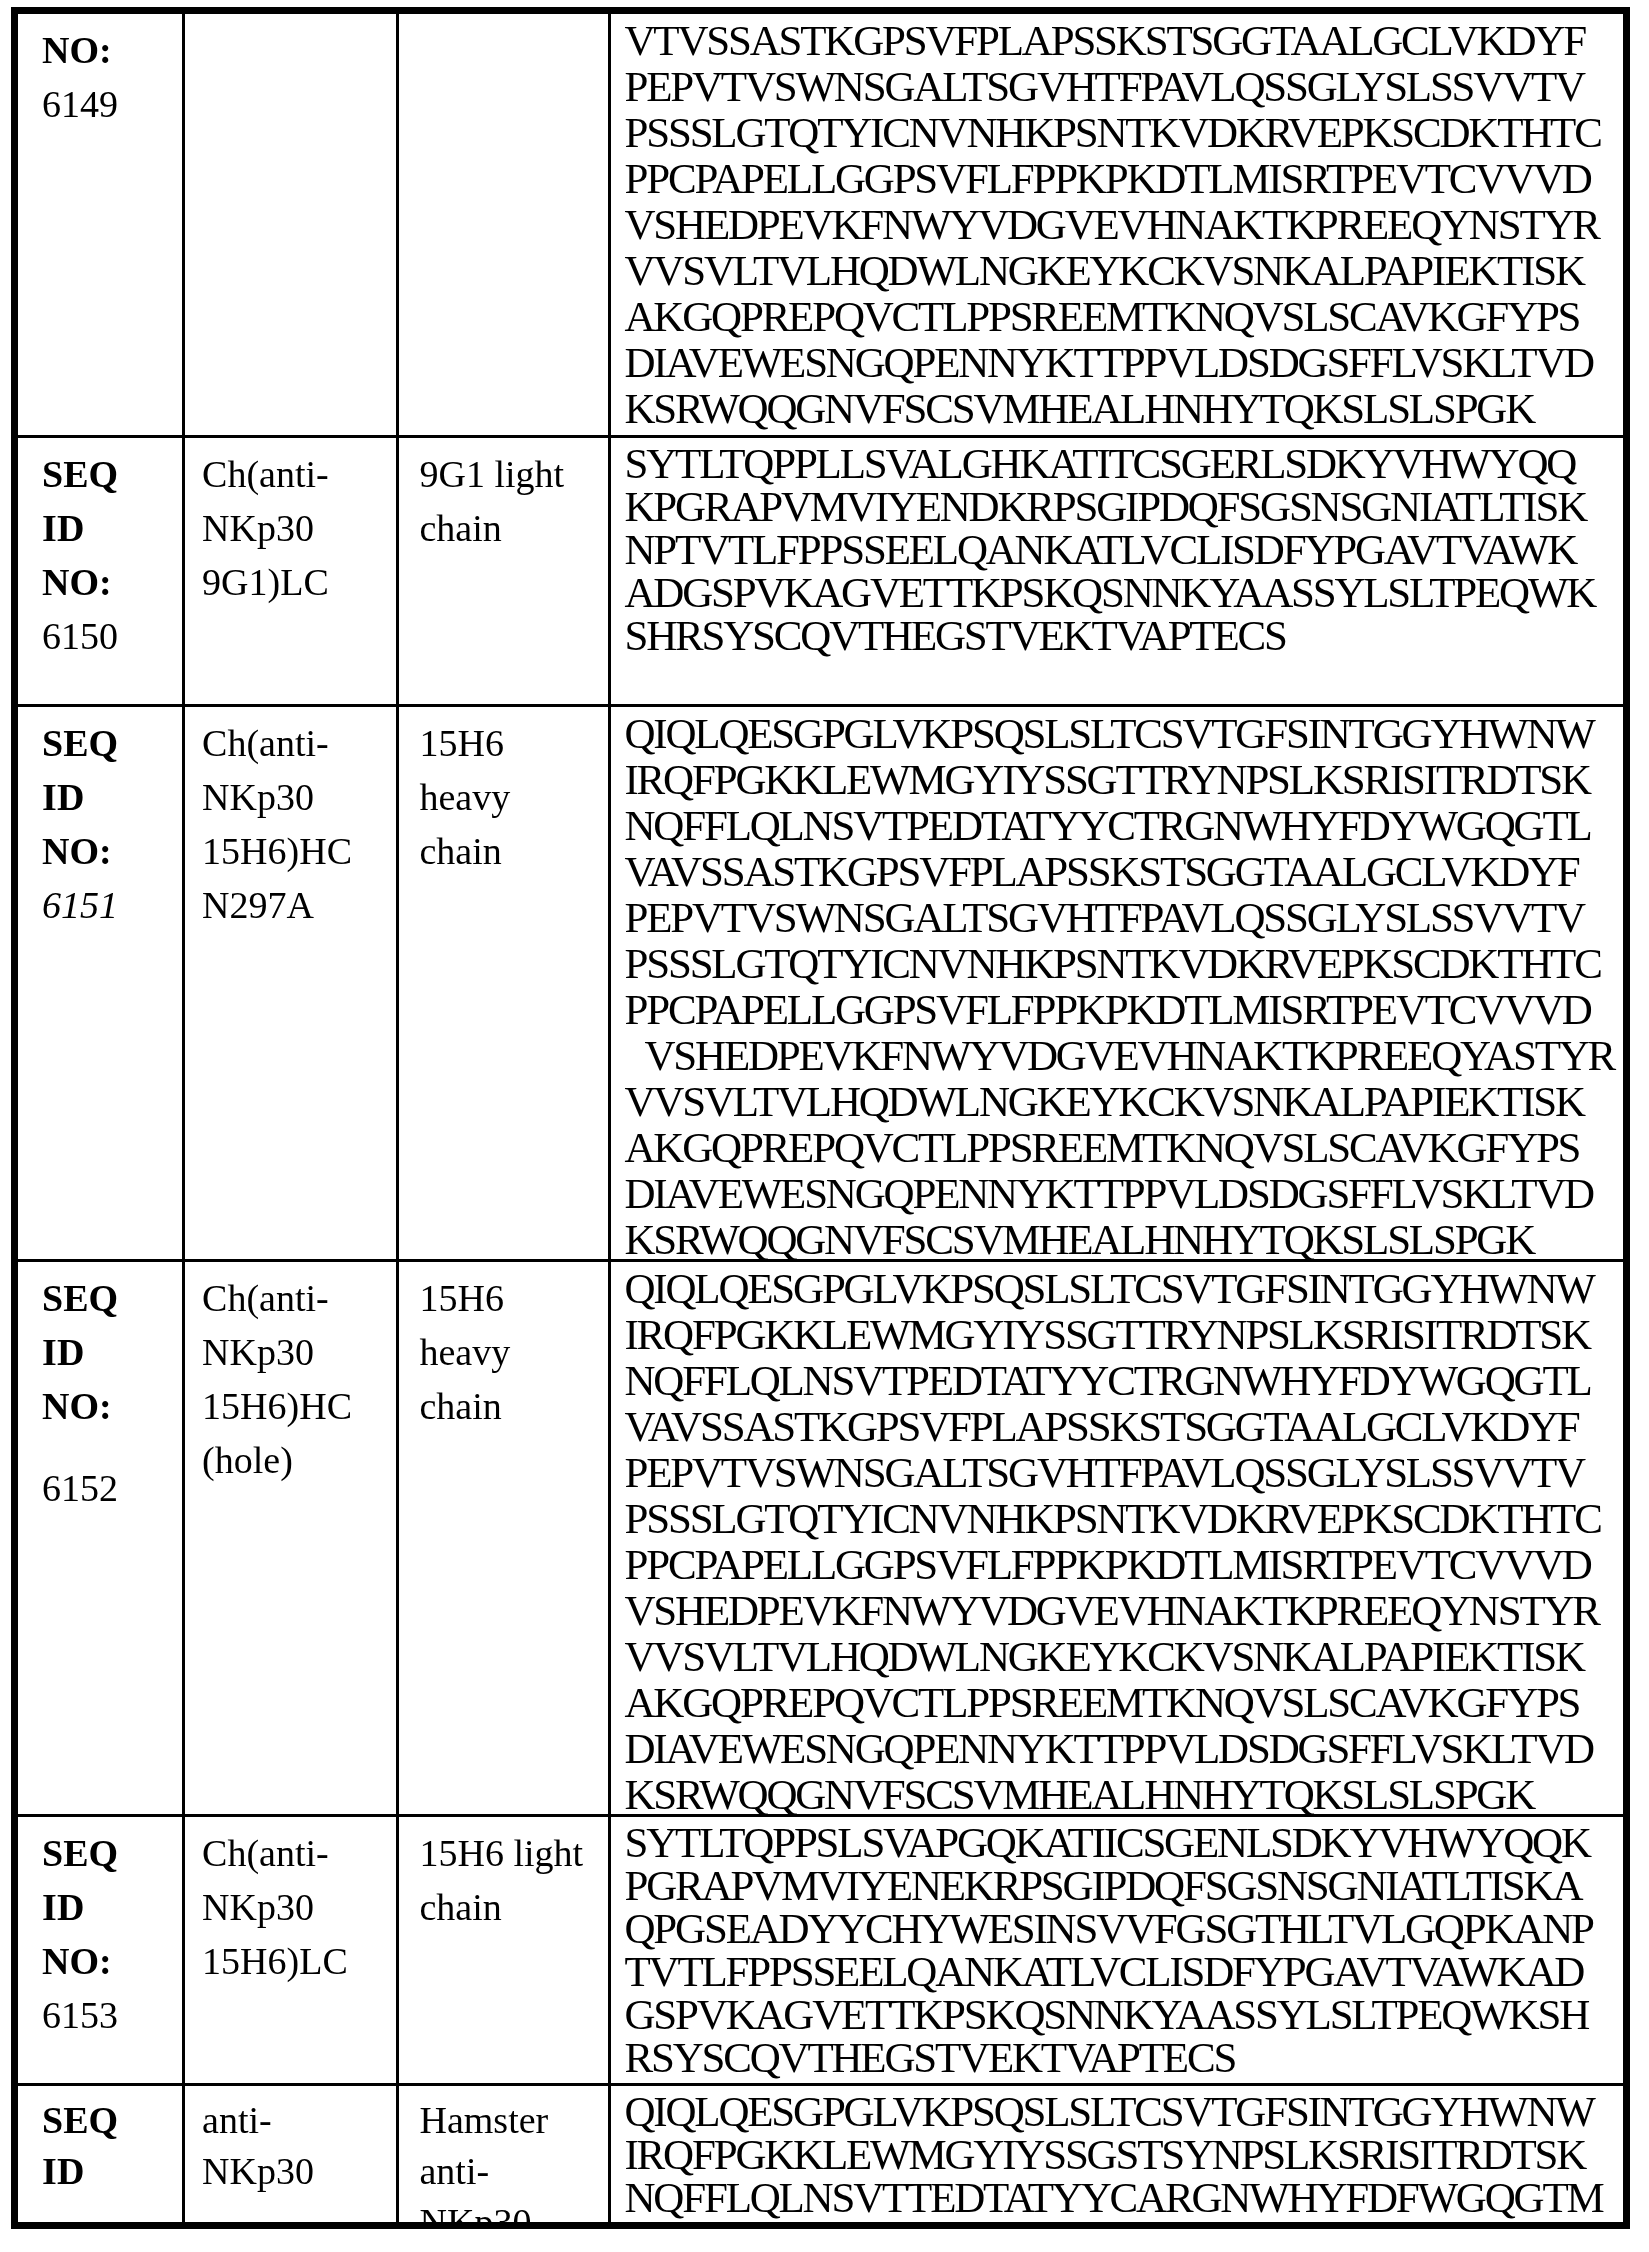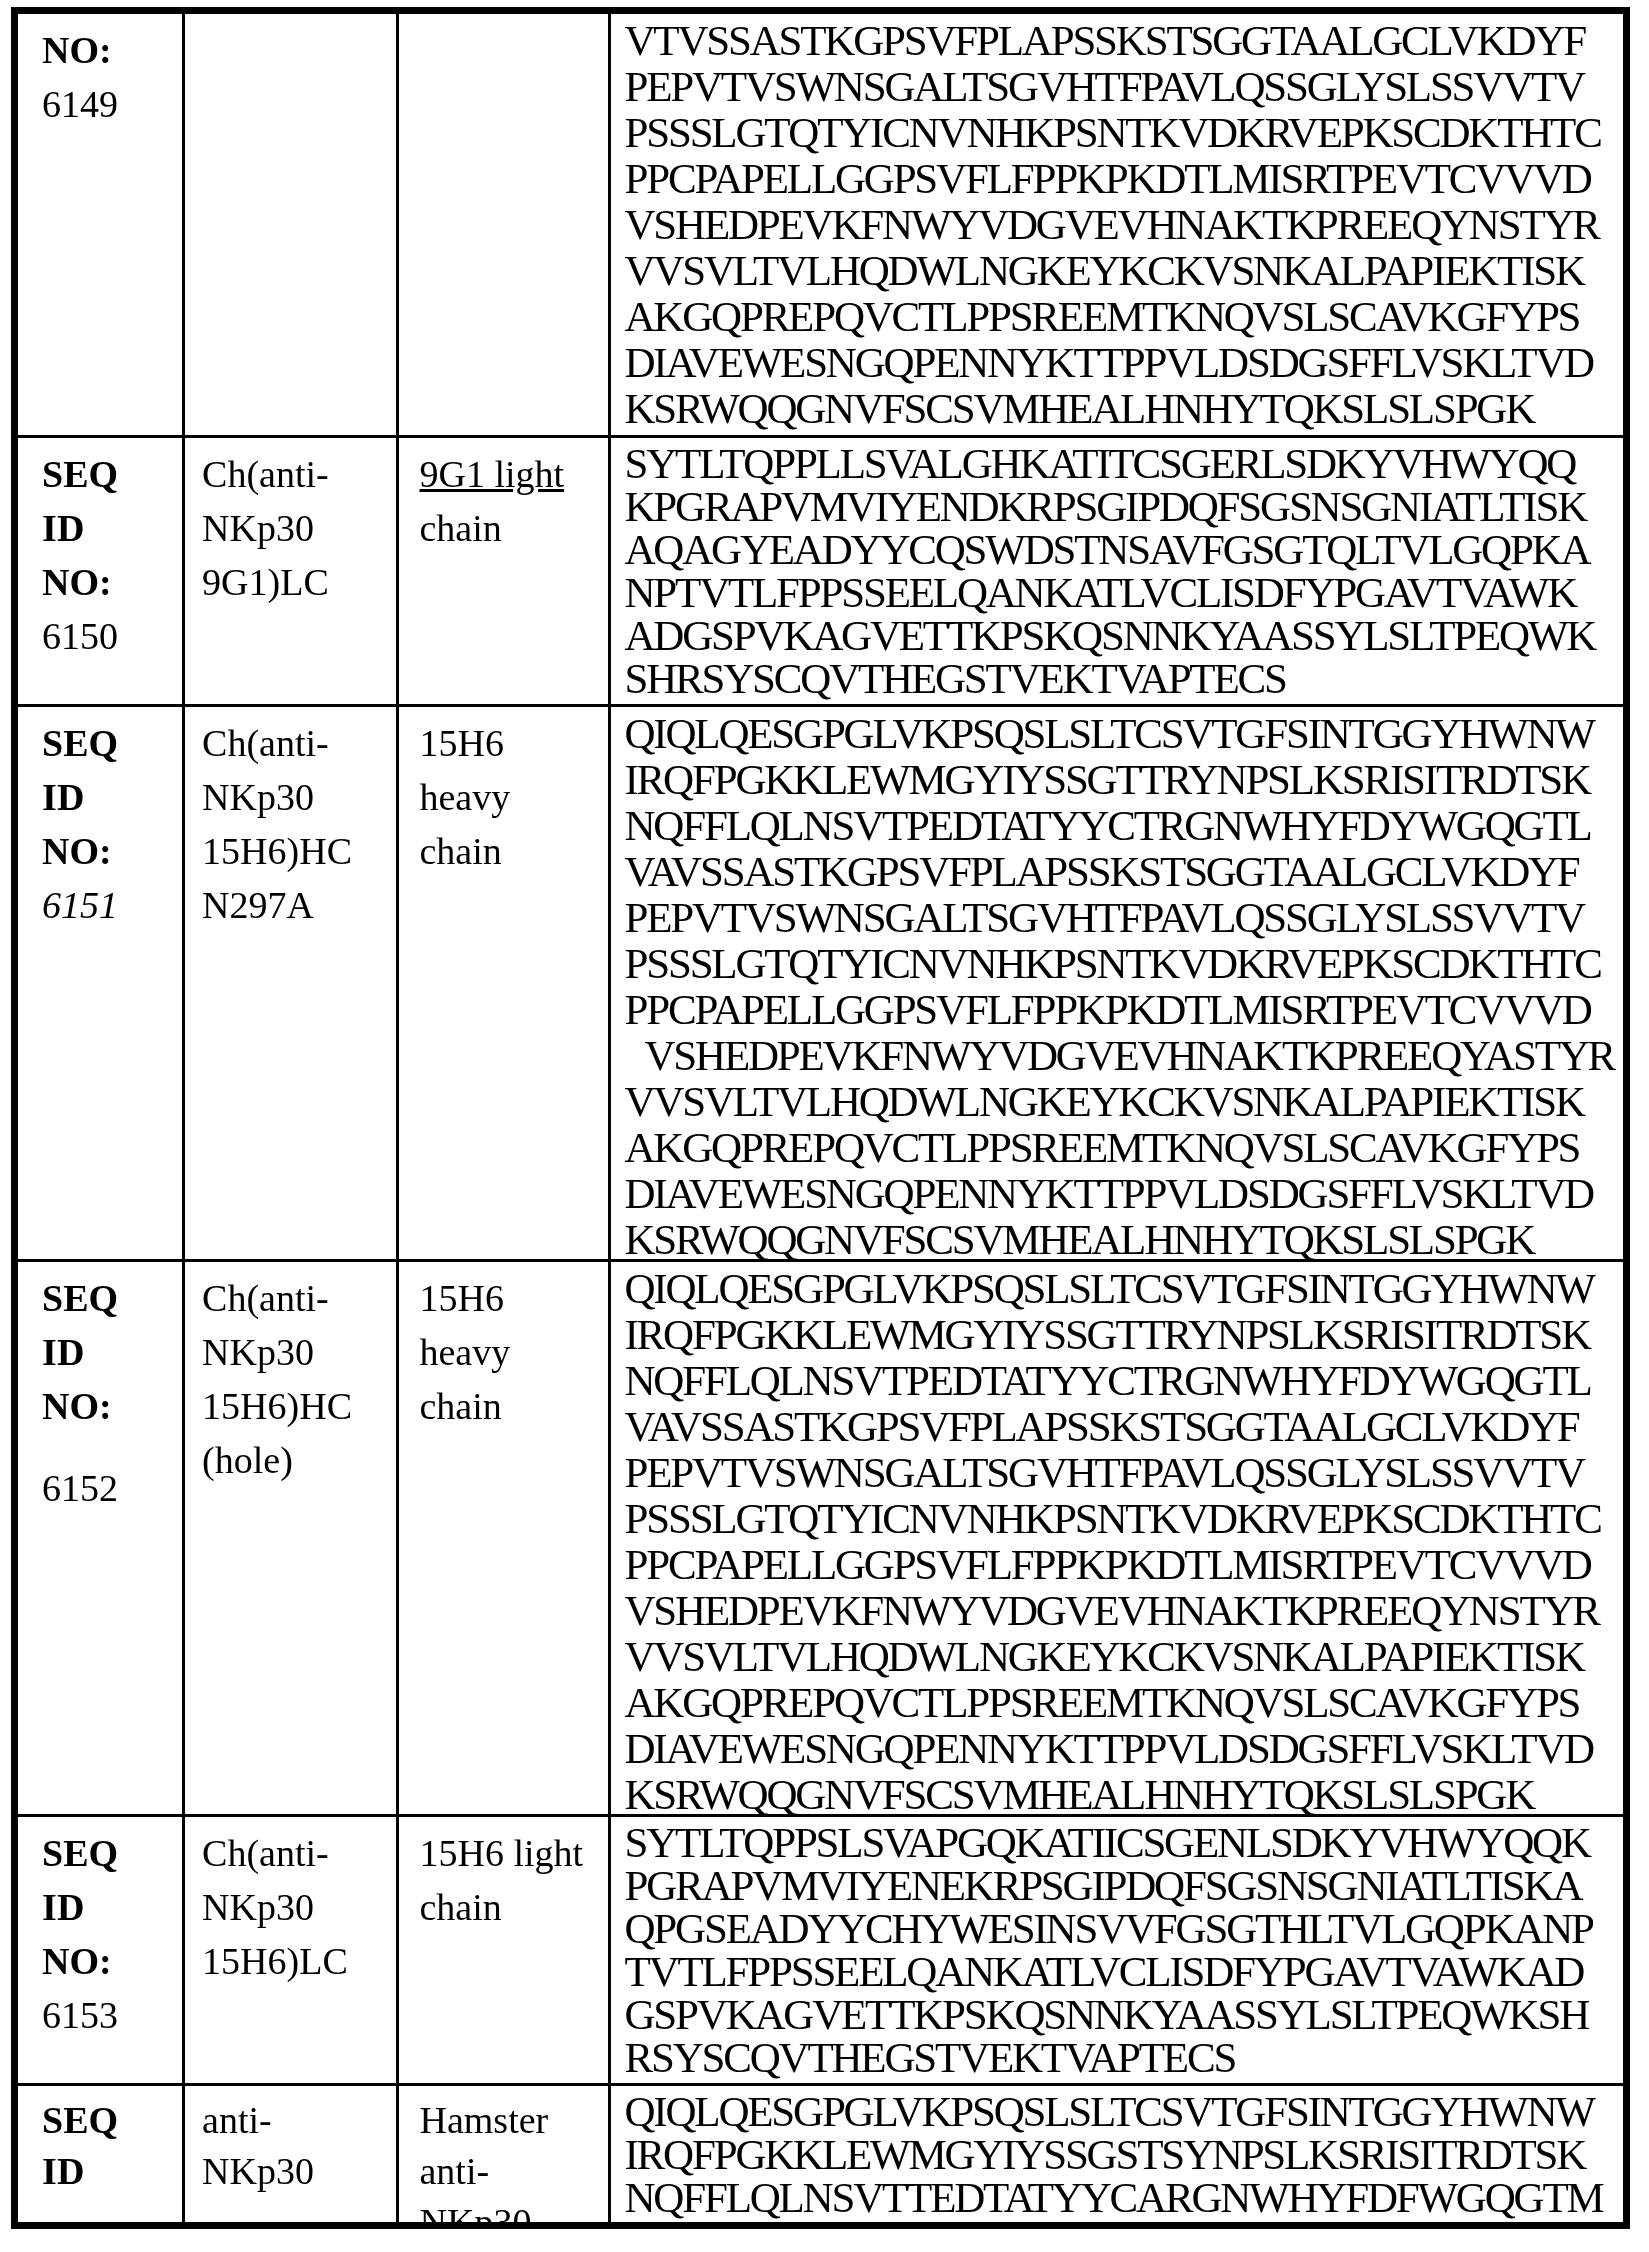--- a/index.html
+++ b/index.html
@@ -61,27 +61,26 @@
           <div class="meta b" style="line-height: 54px;">ID</div>
           <div class="meta b" style="line-height: 54px;">NO:</div>
           <div class="meta" style="line-height: 54px;">6150</div>
         </div>
         <div class="c c2">
           <div class="meta" style="line-height: 54px;">Ch(anti-</div>
           <div class="meta" style="line-height: 54px;">NKp30</div>
           <div class="meta" style="line-height: 54px;">9G1)LC</div>
         </div>
         <div class="c c3">
-          <div class="meta" style="line-height: 54px; text-decoration: underline;">9G1 light</div>
+          <div class="meta" style="line-height: 54px;">9G1 light</div>
           <div class="meta" style="line-height: 54px;">chain</div>
         </div>
         <div class="c c4">
           <div class="seq" style="line-height: 43px;">SYTLTQPPLLSVALGHKATITCSGERLSDKYVHWYQQ</div>
           <div class="seq" style="line-height: 43px;">KPGRAPVMVIYENDKRPSGIPDQFSGSNSGNIATLTISK</div>
-          <div class="seq" style="line-height: 43px;">AQAGYEADYYCQSWDSTNSAVFGSGTQLTVLGQPKA</div>
           <div class="seq" style="line-height: 43px;">NPTVTLFPPSSEELQANKATLVCLISDFYPGAVTVAWK</div>
           <div class="seq" style="line-height: 43px;">ADGSPVKAGVETTKPSKQSNNKYAASSYLSLTPEQWK</div>
           <div class="seq" style="line-height: 43px;">SHRSYSCQVTHEGSTVEKTVAPTECS</div>
         </div>
       </div>
       <div class="trow" style="height: 555px;">
         <div class="c c1">
           <div class="meta b" style="line-height: 54px;">SEQ</div>
           <div class="meta b" style="line-height: 54px;">ID</div>
           <div class="meta b" style="line-height: 54px;">NO:</div>

